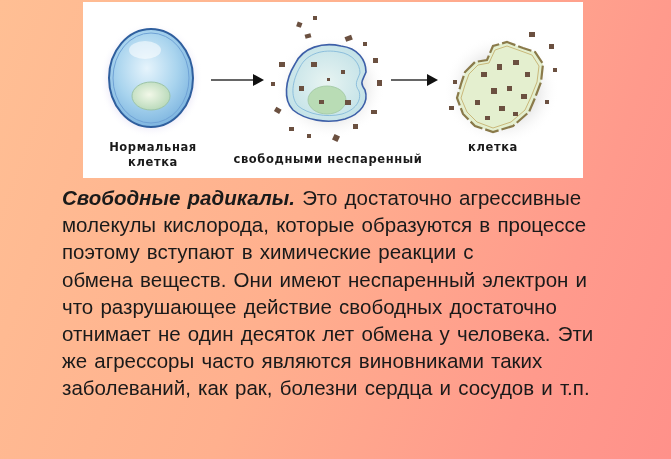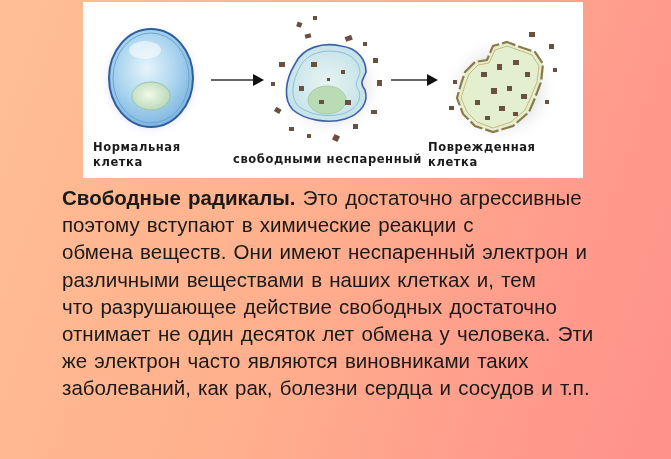--- a/index.html
+++ b/index.html
@@ -7,35 +7,35 @@
       width: 671px; height: 459px; overflow: hidden; position: relative;
       background: linear-gradient(110deg, #ffbf94 0%, #ffb08e 45%, #ff9a8c 80%, #ff918a 100%);
       font-family: "Liberation Sans", sans-serif;
     }
     .panel {
       position: absolute; left: 83px; top: 2px; width: 500px; height: 176px;
       background: #ffffff;
     }
     .panel svg { position: absolute; left: 0; top: 0; }
     .cap {
-      position: absolute; text-align: left; font-weight: bold;
+      position: absolute; text-align: center; font-weight: bold;
       font-size: 11.5px; line-height: 15px; color: #1a1a1a;
       letter-spacing: 0.6px; font-family: "DejaVu Sans", sans-serif;
     }
     .cap1 { left: 10px; top: 138px; width: 120px; }
     .cap2 { left: 150px; top: 150px; width: 190px; }
     .cap3 { left: 345px; top: 138px; width: 130px; }
     .cap span { display: block; }
     .text {
       position: absolute; left: 62px; top: 184px; width: 600px;
       font-size: 20.5px; line-height: 27.2px; color: #1a1a1a;
       word-spacing: 1.5px;
     }
     .text .line { display: block; white-space: nowrap; }
-    .text .lead { font-weight: bold; }
+    .text .lead { font-weight: bold; font-style: italic; }
   </style>
 </head>
 <body>
 
 <div class="panel">
   <svg width="500" height="176" viewBox="0 0 500 176">
     <defs>
       <radialGradient id="g1" cx="45%" cy="40%" r="60%">
         <stop offset="0%" stop-color="#e6f4fc"></stop>
         <stop offset="60%" stop-color="#a9d4ee"></stop>
@@ -134,27 +134,26 @@
   </svg>
 
   <div class="cap cap1">
     <span>Нормальная</span>
     <span>клетка</span>
   </div>
   <div class="cap cap2">
     <span>свободными неспаренный</span>
   </div>
   <div class="cap cap3">
-    <span>Поврежденная</span>
     <span>клетка</span>
   </div>
 </div>
 
 <div class="text">
   <span class="line"><span class="lead">Свободные радикалы.</span><span> Это достаточно агрессивные</span></span>
+  <span class="line">молекулы кислорода, которые образуются в процессе</span>
   <span class="line">поэтому вступают в химические реакции с</span>
   <span class="line">обмена веществ. Они имеют неспаренный электрон и</span>
-  <span class="line">различными веществами в наших клетках и, тем</span>
   <span class="line">что разрушающее действие свободных достаточно</span>
   <span class="line">отнимает не один десяток лет обмена у человека. Эти</span>
-  <span class="line">же электрон часто являются виновниками таких</span>
+  <span class="line">же агрессоры часто являются виновниками таких</span>
   <span class="line">заболеваний, как рак, болезни сердца и сосудов и т.п.</span>
 </div>
 
 </body></html>

